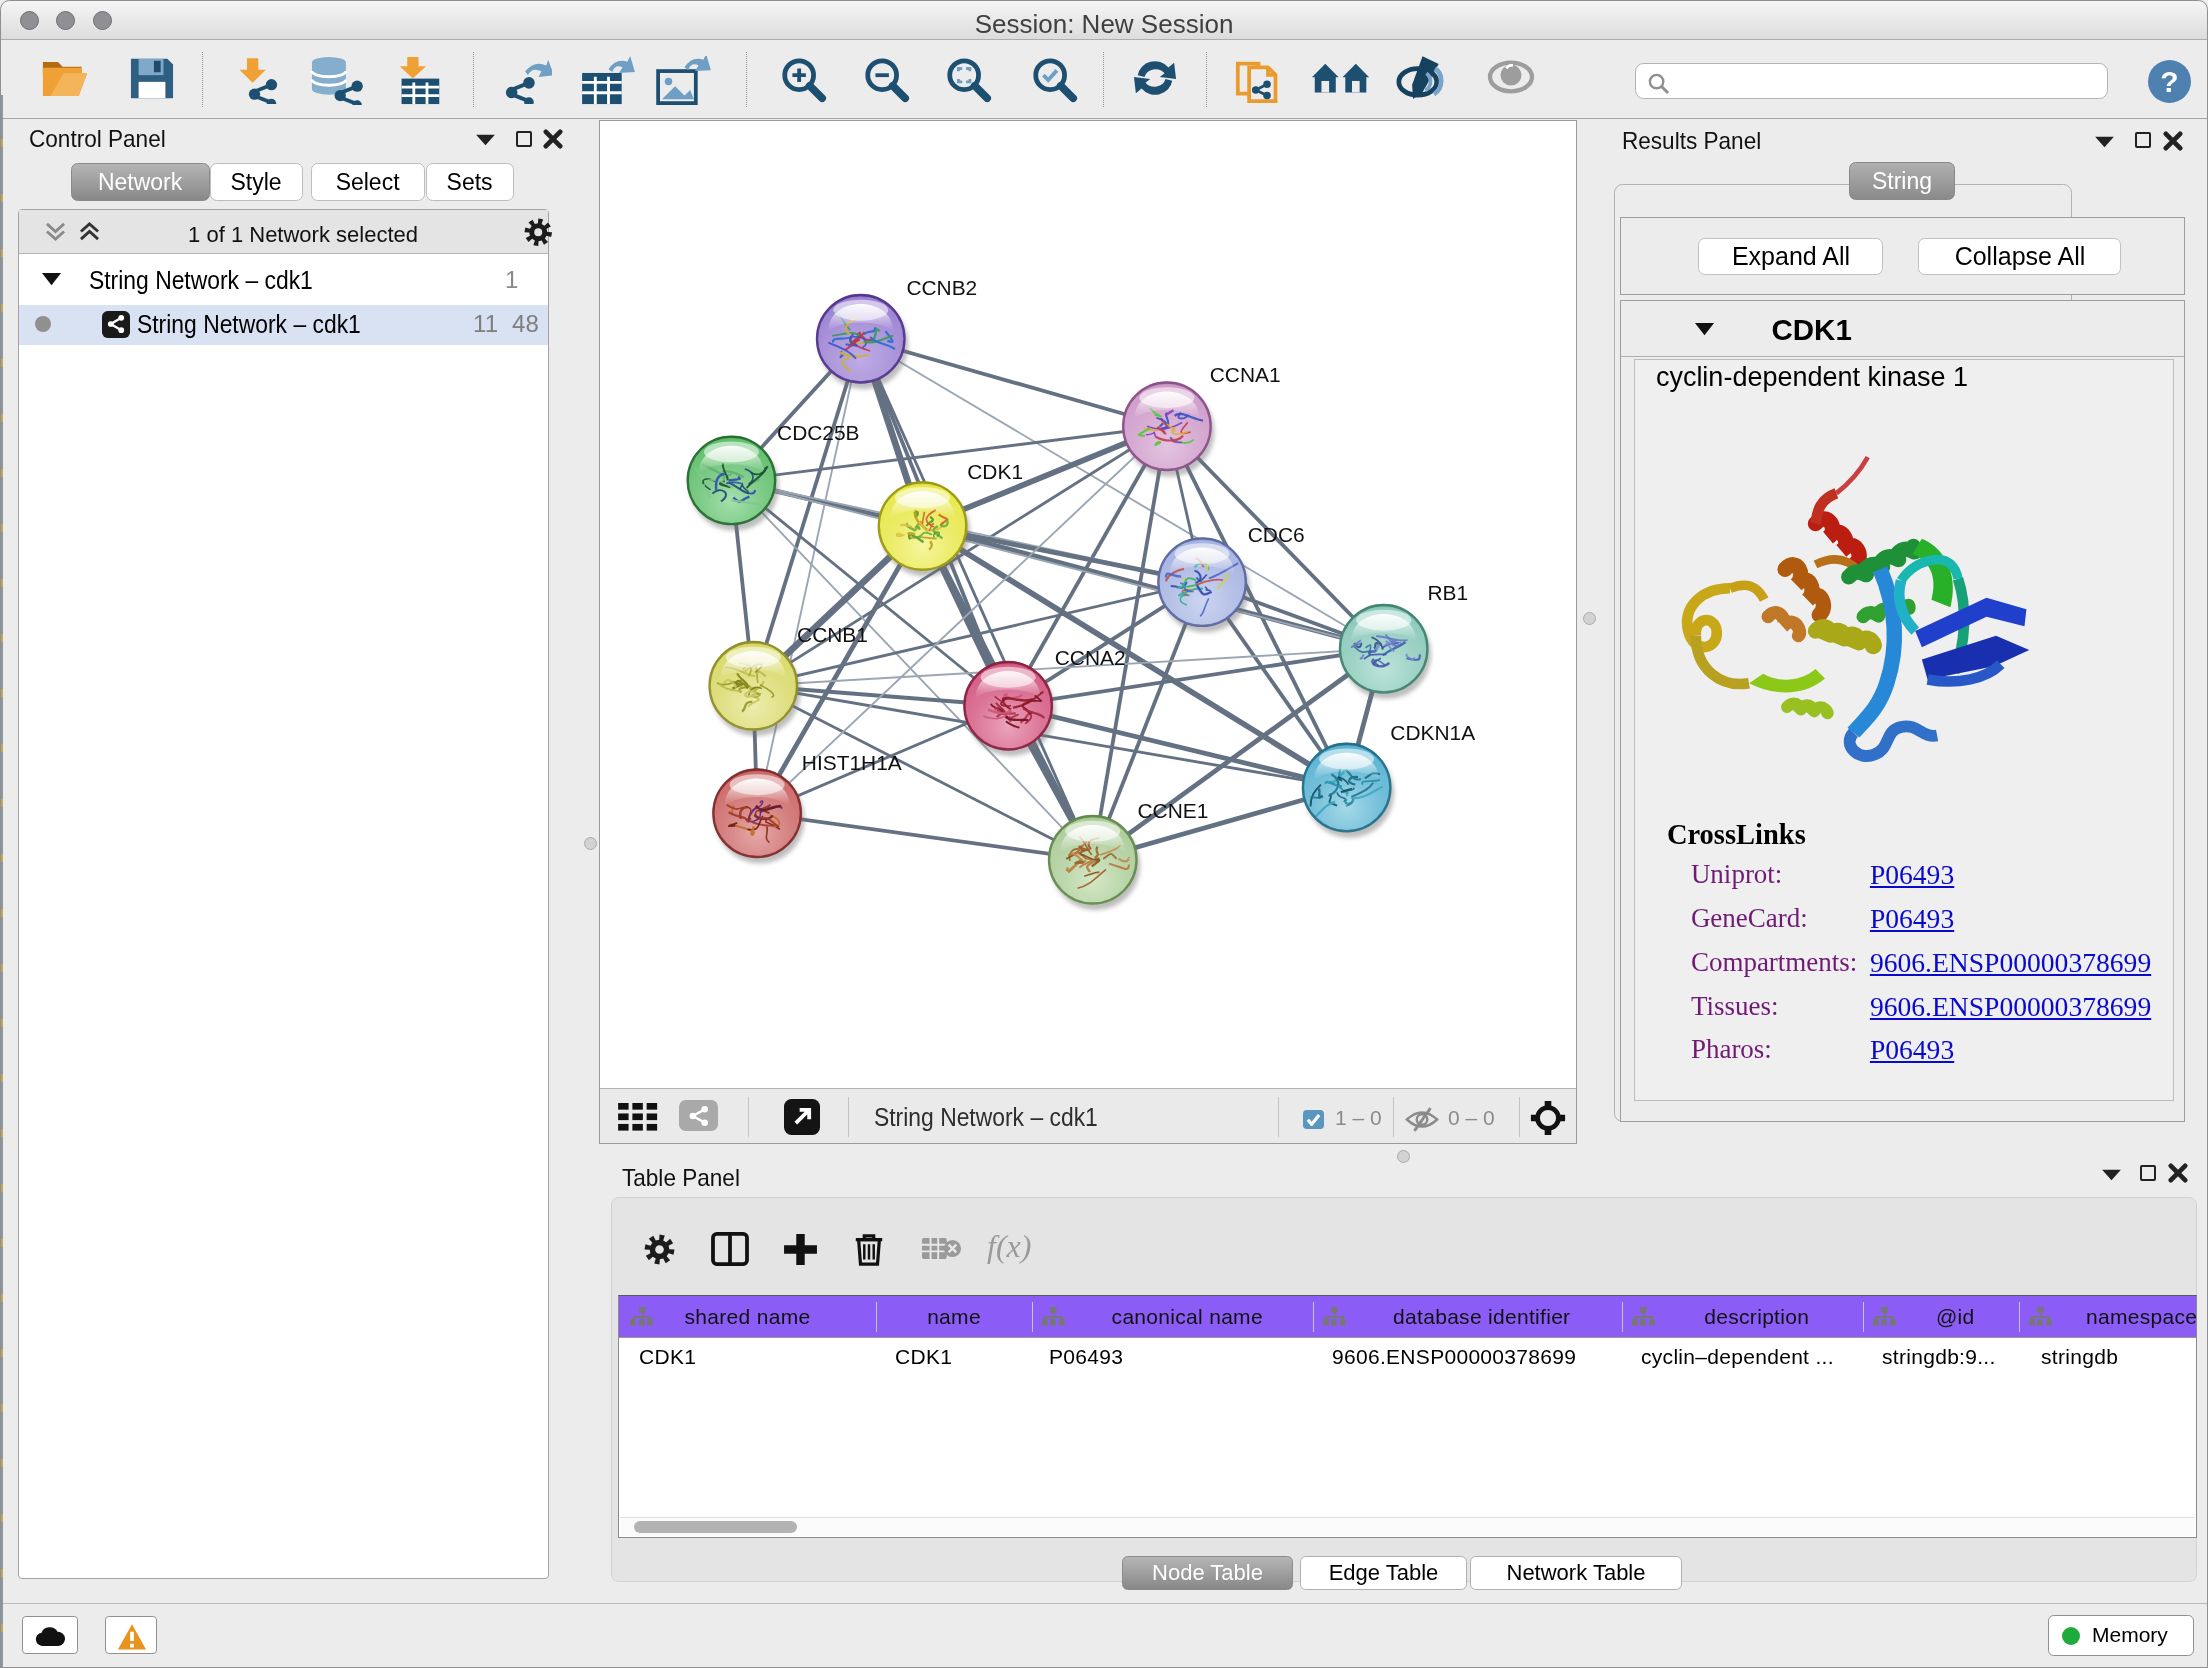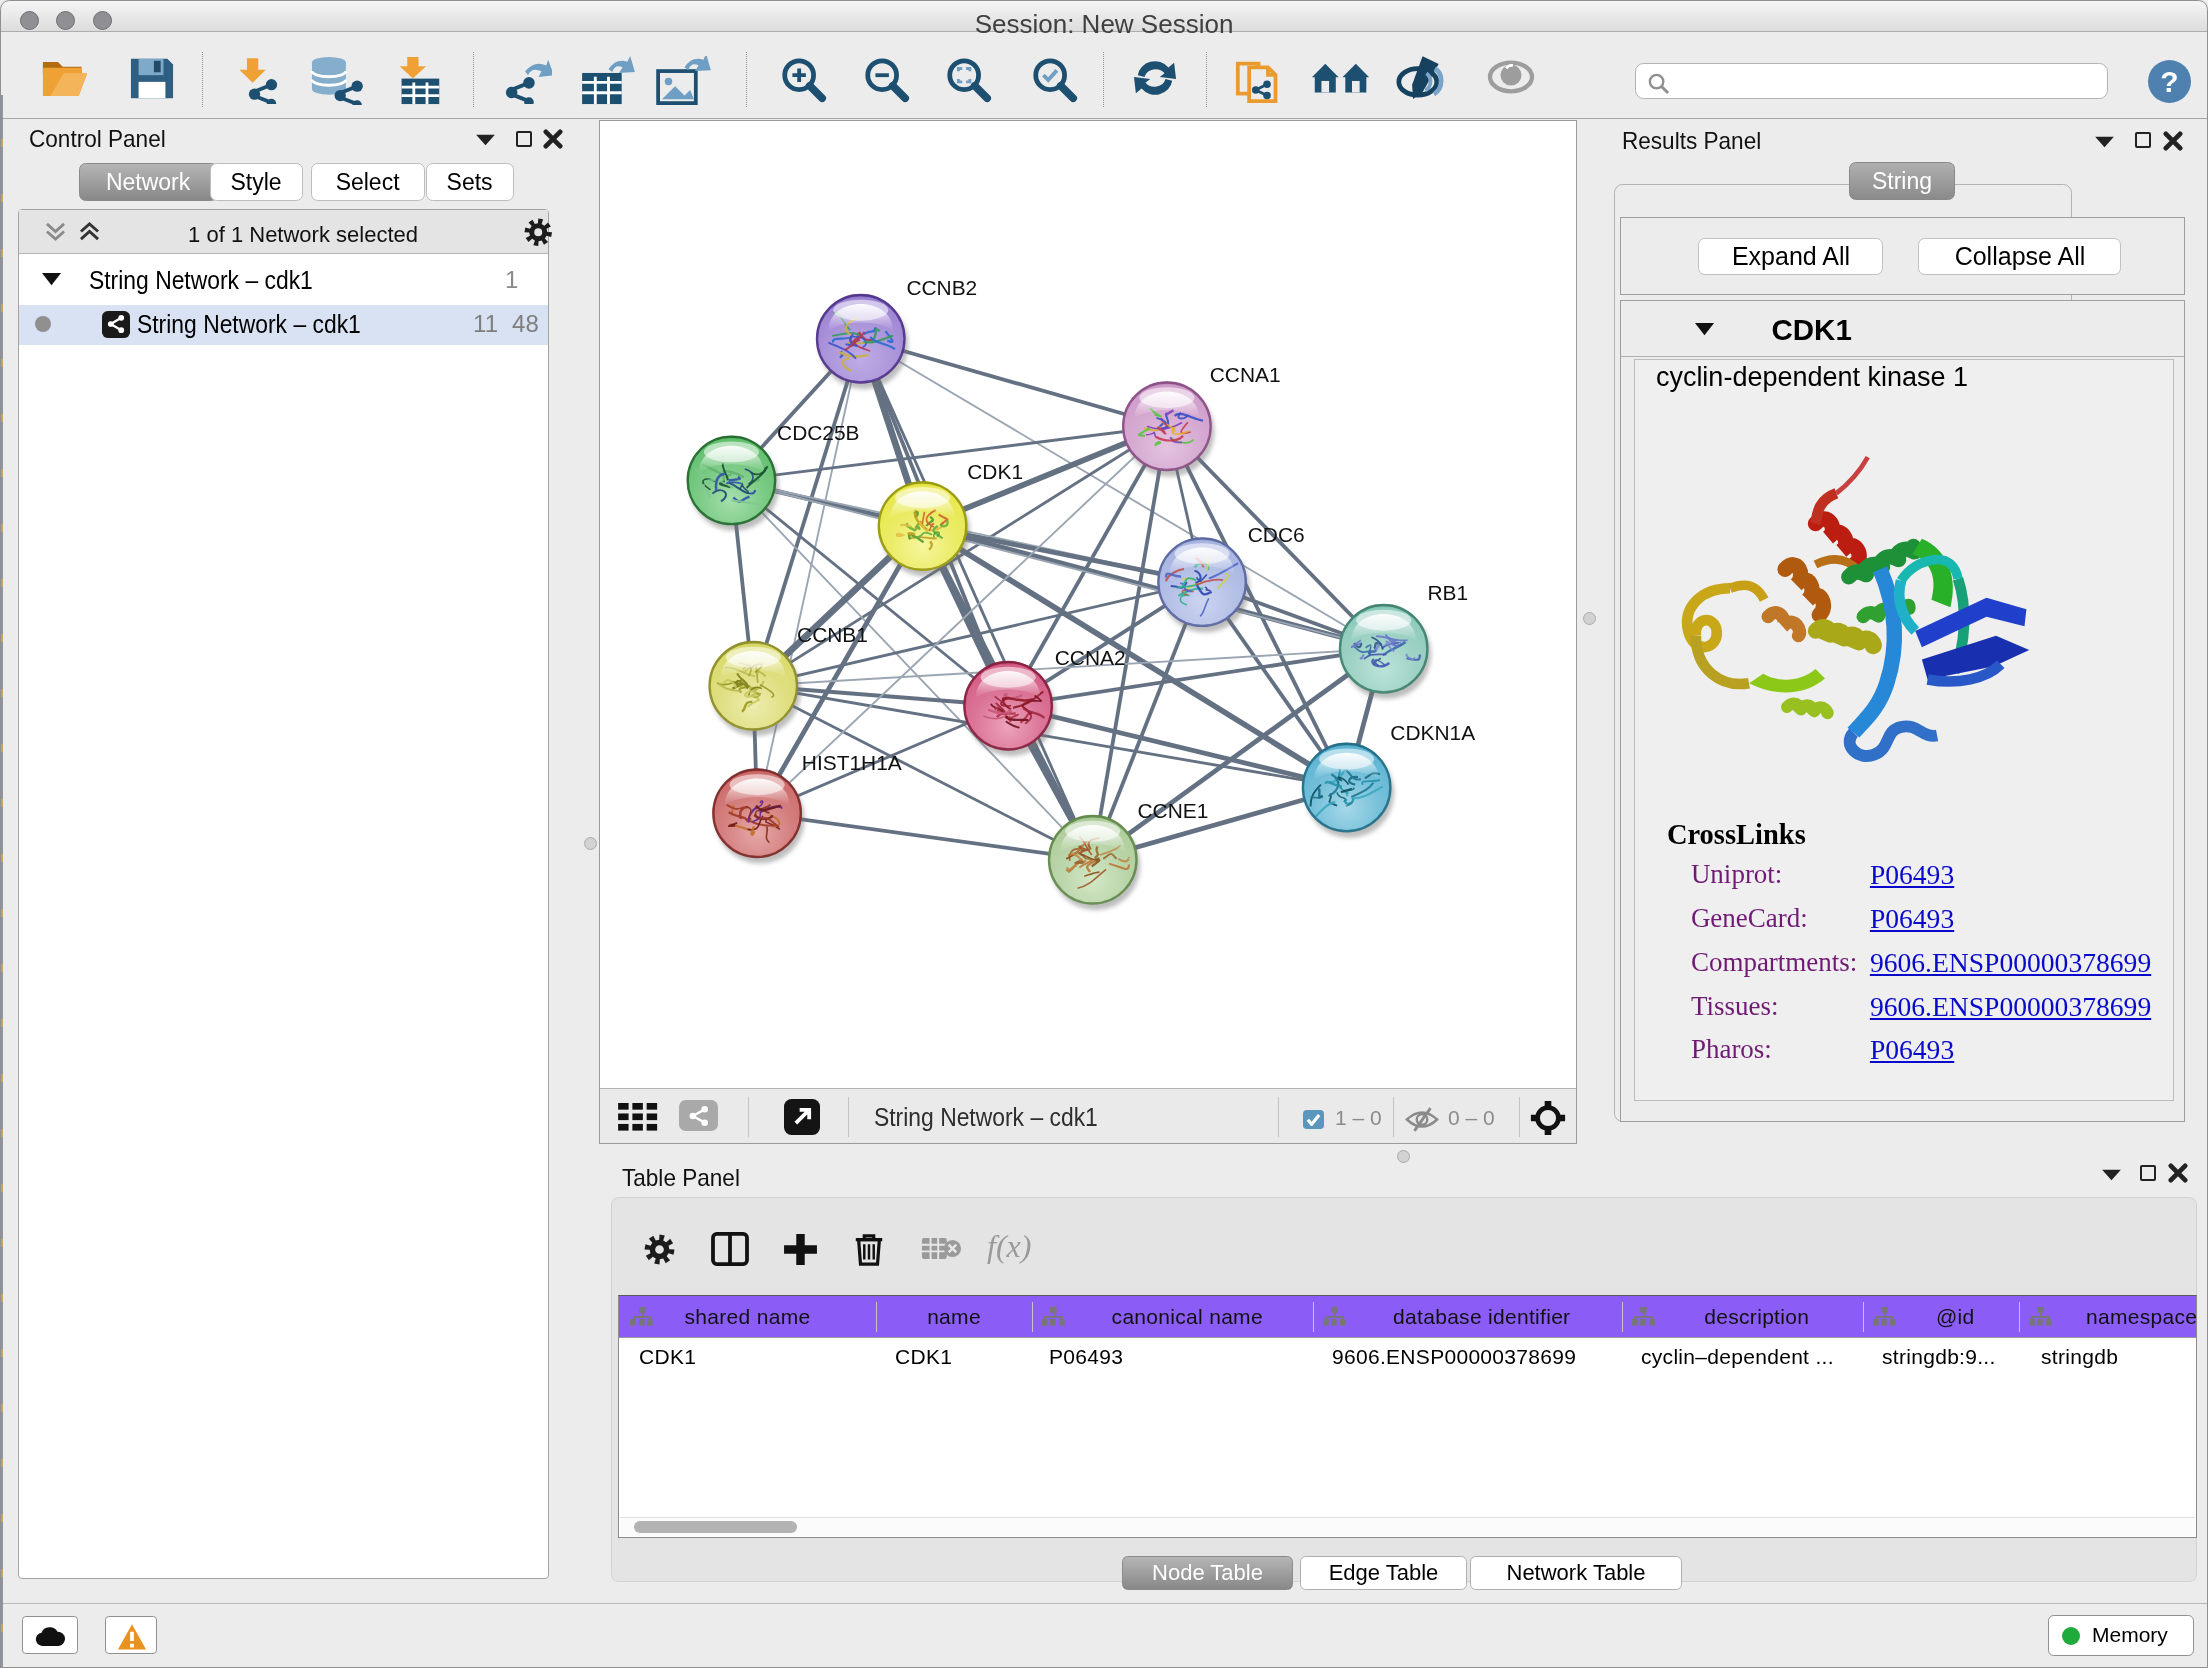--- a/index.html
+++ b/index.html
@@ -1,19 +1,19 @@
 <!DOCTYPE html>
 <html style="font-size:15px"><head>
 <meta charset="utf-8">
 <style>
 * { margin:0; padding:0; box-sizing:border-box; }
 html,body { width:2208px; height:1668px; overflow:hidden; }
 body { font-family:"Liberation Sans", sans-serif; background:#ececec; position:relative; transform:translateZ(0); }
 
-#titlebar { position:absolute; left:0; top:0; width:2208px; height:32px;
+#titlebar { position:absolute; left:0; top:0; width:2208px; height:40px;
   background:linear-gradient(#f6f6f6,#dcdcdc); border-bottom:1px solid #adadad; border-radius:9.5px 9.5px 0 0; }
 .light { position:absolute; top:11.4px; width:19px; height:19px; border-radius:50%;
   background:#8f8f94; border:1px solid #6d6d72; }
 #wintitle { position:absolute; top:8.6px; left:0; width:100%; text-align:center;
   font-size:26px; color:#3f3f3f; }
 
 #toolbar { position:absolute; left:0; top:41px; width:2208px; height:78px;
   background:#ececec; border-bottom:1px solid #a6a6a6; }
 .vsep { position:absolute; top:11.4px; height:55px; width:0;
   border-left:1.9px dotted #949494; }
@@ -23,21 +23,21 @@
 #helpbtn { position:absolute; left:2148px; top:19px; width:43px; height:43px;
   border-radius:50%; background:#4e81b0; color:#fff; font-size:30px; font-weight:bold;
   text-align:center; line-height:43px; }
 
 .ptitle { font-size:24px; color:#111; transform:scaleX(.94); transform-origin:0 50%; white-space:nowrap; }
 .t27 { font-size:26px; transform:scaleX(.88); transform-origin:0 50%; white-space:nowrap; }
 
 #cpanel { position:absolute; left:7.6px; top:120px; width:552px; height:1462px; background:#ececec; }
 .tab { position:absolute; top:43px; height:38px; background:#fff; border:1px solid #bdbdbd;
   color:#000; font-size:23px; text-align:center; line-height:36px; border-radius:6.7px; }
-.tabsel { background:linear-gradient(#b5b5b5,#888888); color:#fff; border:1px solid #8a8a8a;margin-left:8px; }
+.tabsel { background:linear-gradient(#b5b5b5,#888888); color:#fff; border:1px solid #8a8a8a; }
 #cp-box { position:absolute; left:10.5px; top:89px; width:531px; height:1370px;
   background:#fff; border:1px solid #a3a3a3; border-radius:3.8px; }
 #cp-head { position:absolute; left:0; top:0; width:100%; height:44px;
   background:#e4e4e4; border-bottom:1px solid #b5b5b5; }
 .row1 { position:absolute; left:0; top:45px; width:100%; height:50px; }
 .row2 { position:absolute; left:0; top:95px; width:100%; height:40px; background:#d9e2f3; }
 
 #netpanel { position:absolute; left:599px; top:120px; width:978px; height:1024px;
   background:#fff; border:1px solid #9b9b9b; }
 #netbar { position:absolute; left:0; bottom:0; width:100%; height:55px;

